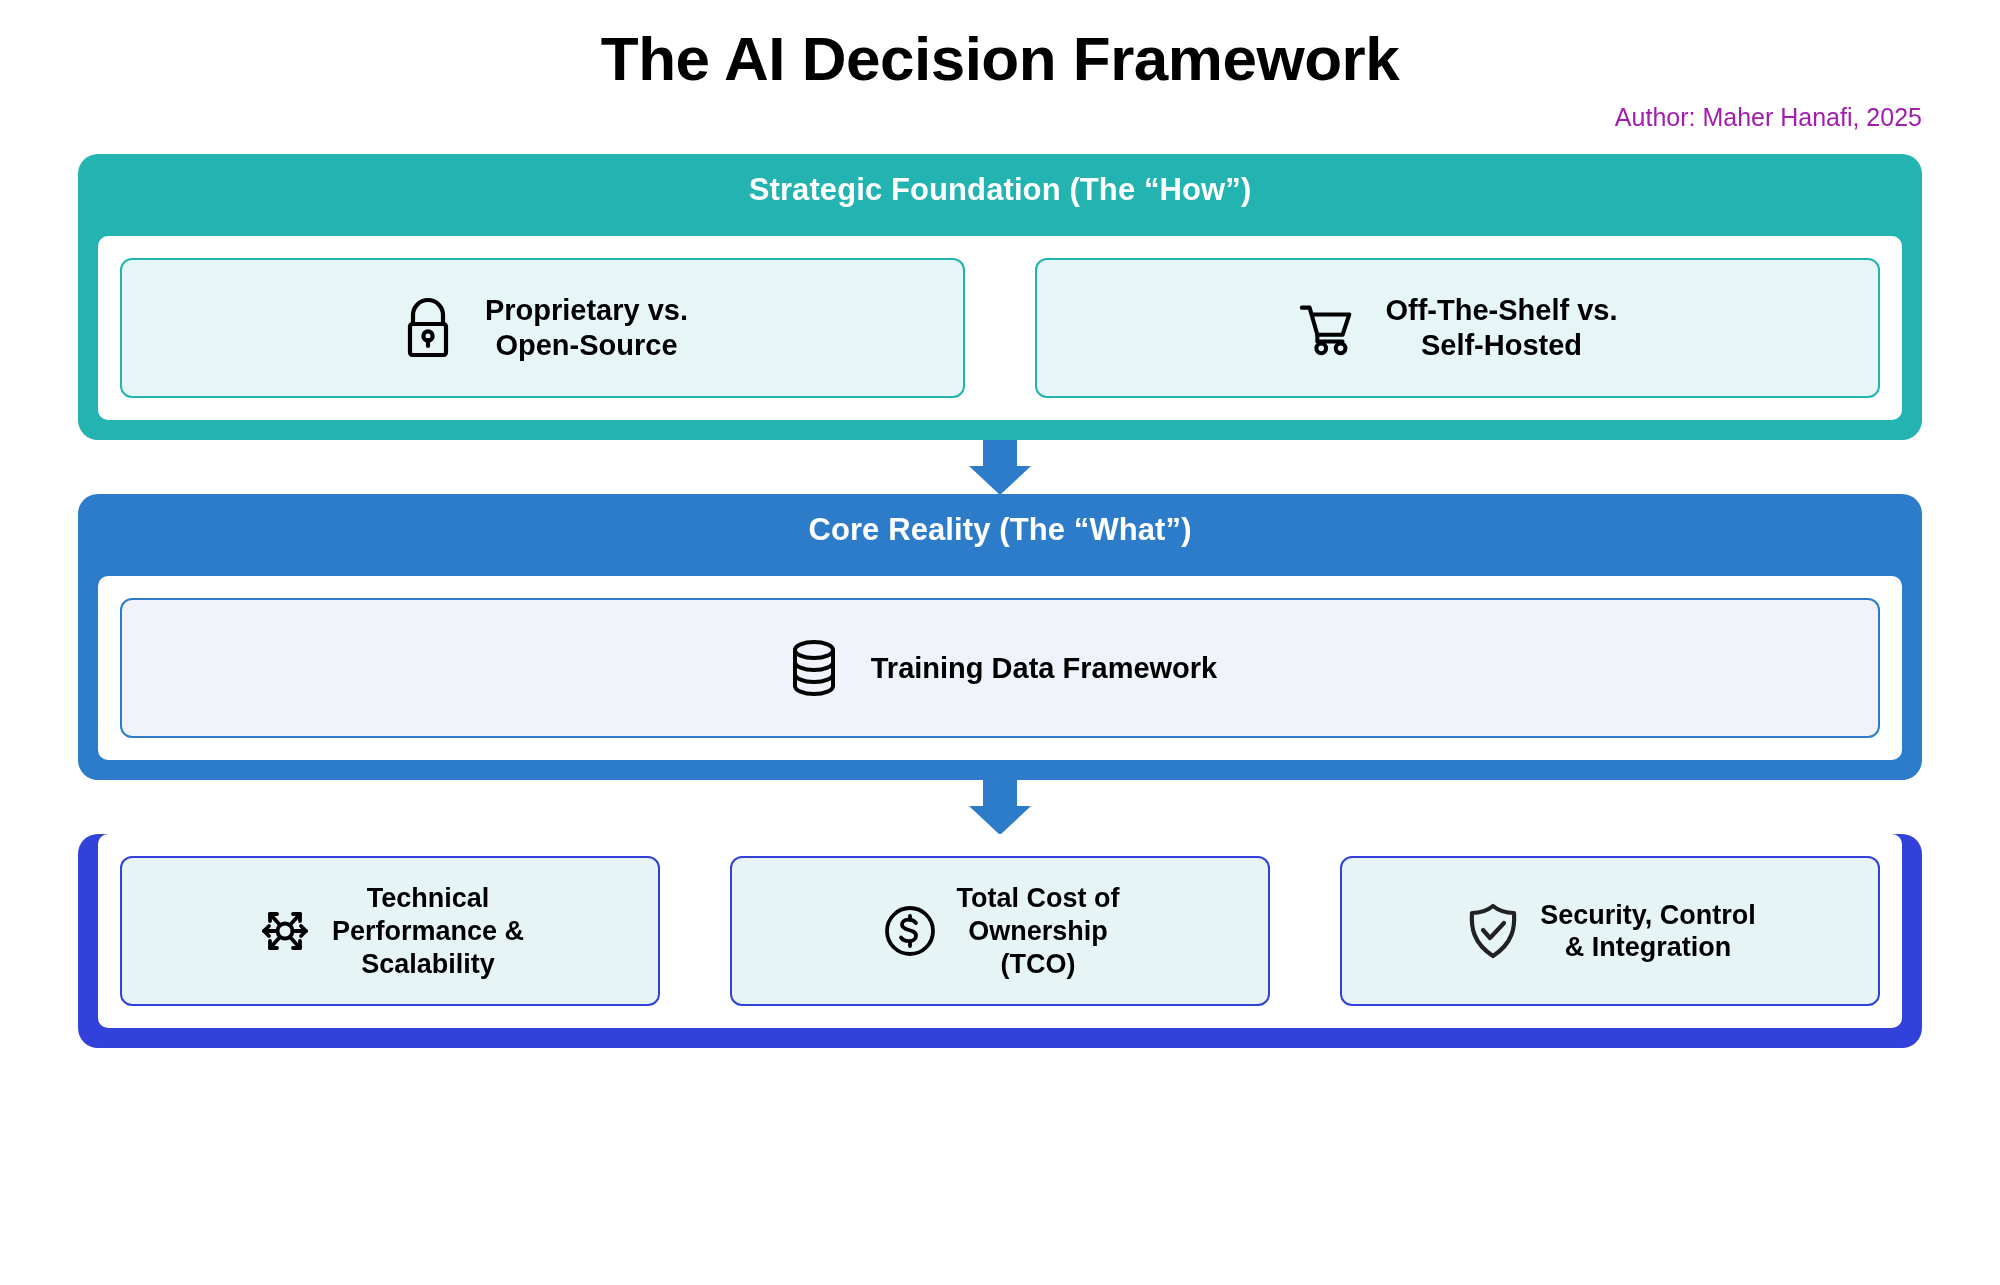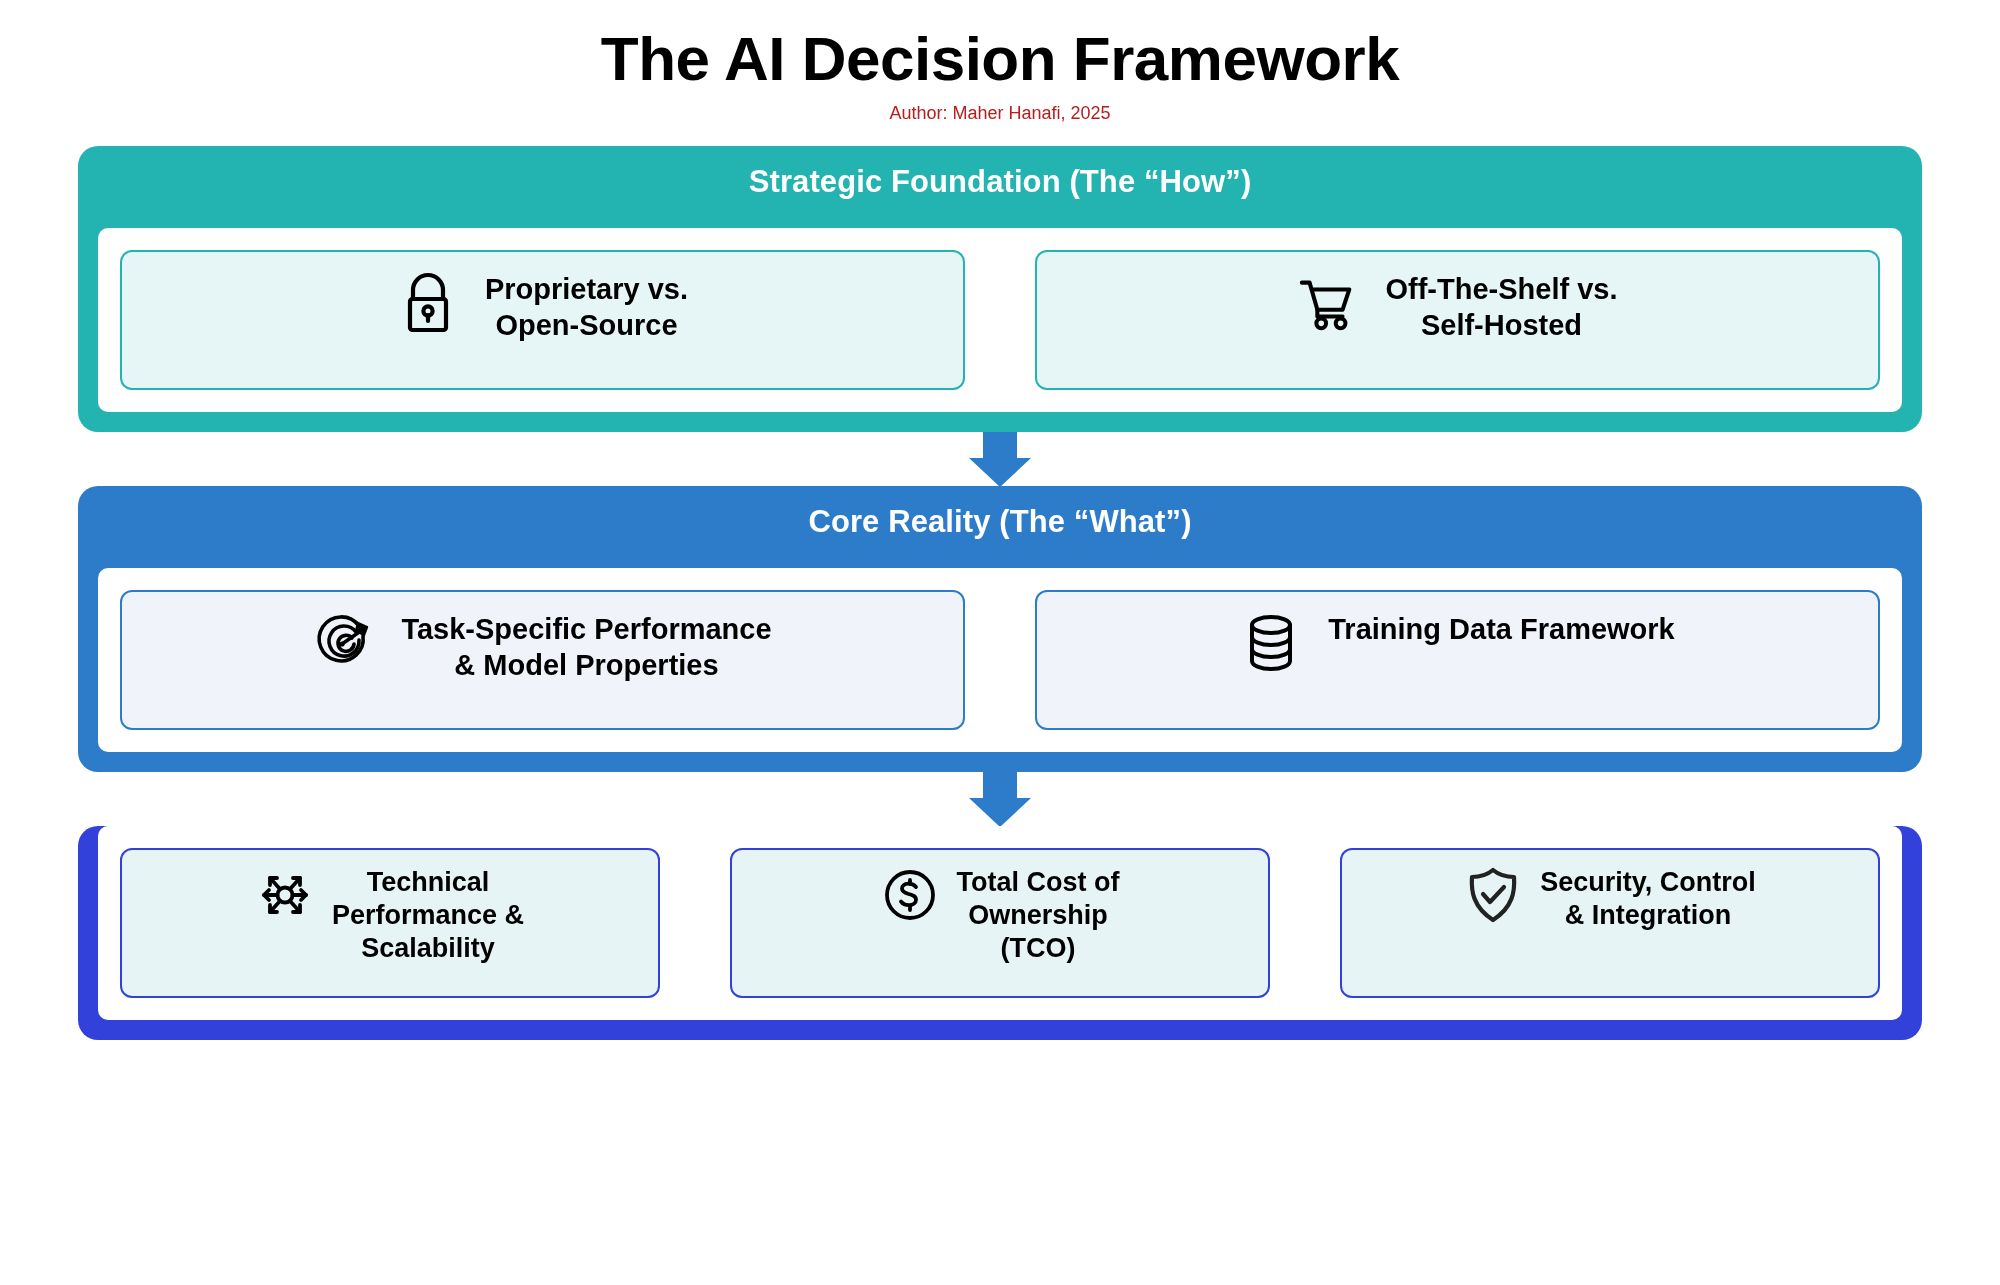--- a/index.html
+++ b/index.html
@@ -29,24 +29,25 @@
     padding-top: 24px;
   }
   .title {
     font-size: 62px;
     font-weight: bold;
     letter-spacing: -0.5px;
     line-height: 1.12;
     color: #000000;
   }
   .subtitle {
-    font-size: 18px;
+    font-size: 25px;
     font-weight: normal;
-    color: #b91c1c;
+    color: #a21caf;
     margin-top: 10px;
+    text-align: right;
   }
 
   
   .band {
     border-radius: 20px;
     box-sizing: border-box;
     padding: 0;
     overflow: hidden;
     position: relative;
   }
@@ -73,20 +74,21 @@
   .band-teal { background: #23b3b0; }
   .band-blue { background: #2d7cc9; }
   .band-indigo { background: #3341db; }
 
   
   .card {
     flex: 1 1 0;
     border-radius: 12px;
     display: flex;
     flex-direction: row;
+    align-items: center;
     justify-content: center;
     gap: 26px;
     box-sizing: border-box;
     padding: 20px 18px;
     min-height: 140px;
   }
   .card-teal {
     background: #e6f5f5;
     border: 2px solid #23b3b0;
   }
@@ -211,34 +213,20 @@
       <div class="arrow-wrap">
         <div class="arrow-stem"></div>
         <div class="arrow-head"></div>
       </div>
     </div>
 
     <div class="band band-blue">
       <div class="band-title">Core Reality (The “What”)</div>
       <div class="band-body row-2">
 
-        <div class="card card-blue">
-          <span class="card-icon">
-            <svg width="62" height="58" viewBox="0 0 62 58" fill="none" stroke="#000" stroke-width="3.6">
-              <path d="M46 12 A22 22 0 1 0 50 22" fill="none" stroke-linecap="round"></path>
-              <path d="M43 18 A15 15 0 1 0 46 26" fill="none" stroke-linecap="round"></path>
-              <path d="M39 24 A8 8 0 1 0 41 30" fill="none" stroke-linecap="round"></path>
-              <circle cx="29" cy="30" r="2.6" fill="#000" stroke="none"></circle>
-              <path d="M29 30 L52 14" stroke-linecap="round"></path>
-              <path d="M45 9 l9 4 -3 8 -8 -4 z" fill="#000" stroke="#000" stroke-linejoin="round" stroke-width="2.4"></path>
-            </svg>
-          </span>
-          <span class="card-label">Task-Specific Performance
-&amp; Model Properties</span>
-        </div>
 
         <div class="card card-blue">
           <span class="card-icon">
             <svg width="52" height="62" viewBox="0 0 52 62" fill="none" stroke="#000" stroke-width="4" stroke-linecap="round">
               <ellipse cx="26" cy="13" rx="19" ry="8" fill="none"></ellipse>
               <path d="M7 13 v36 c0 4.4 8.5 8 19 8 s19 -3.6 19 -8 V13"></path>
               <path d="M7 25 c0 4.4 8.5 8 19 8 s19 -3.6 19 -8"></path>
               <path d="M7 37 c0 4.4 8.5 8 19 8 s19 -3.6 19 -8"></path>
             </svg>
           </span>

